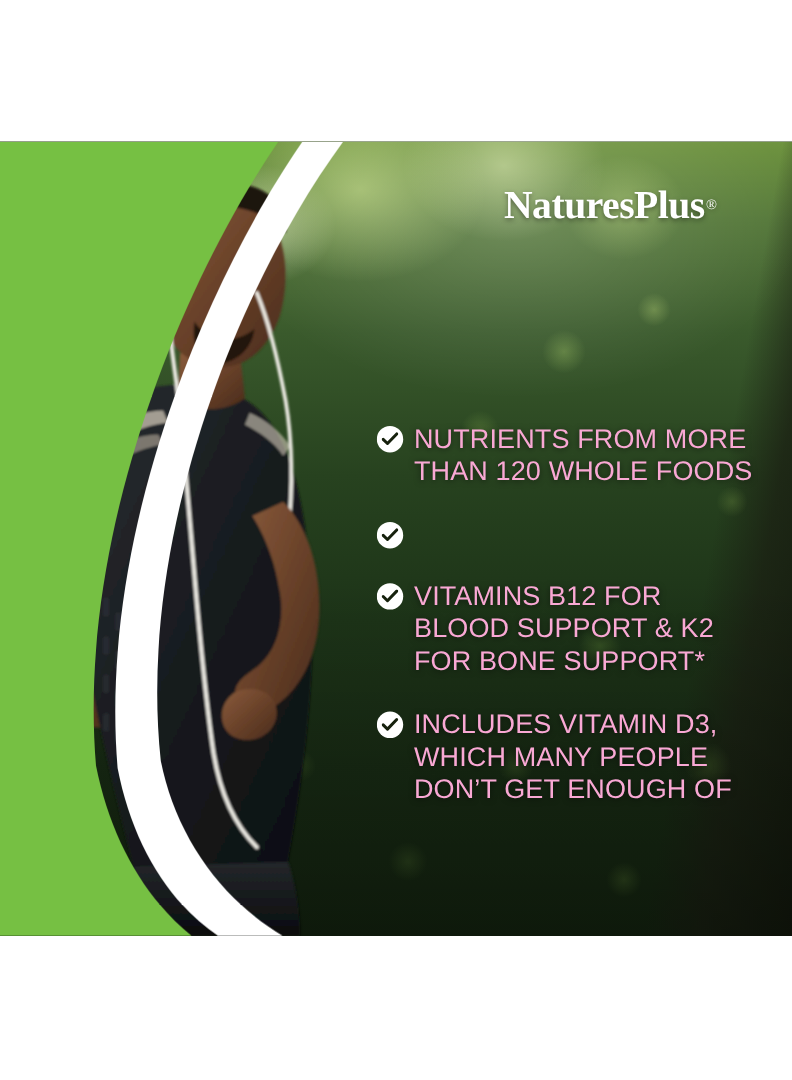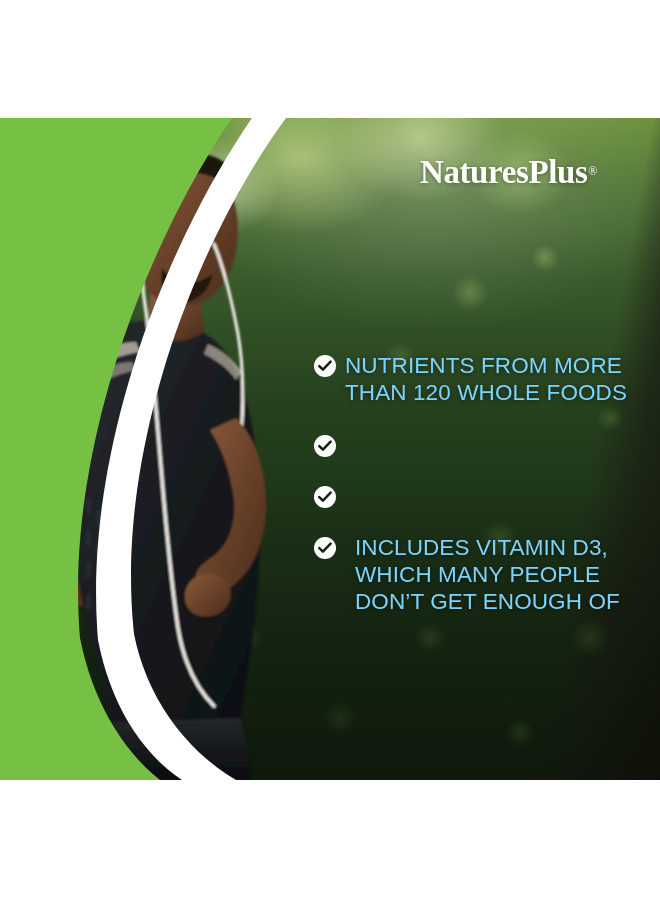--- a/index.html
+++ b/index.html
@@ -101,39 +101,39 @@
     position:absolute;
     left:314px;
     top:234px;
     width:340px;
   }
   .bullet {
     display:flex;
     align-items:flex-start;
     margin-bottom:26px;
   }
-  .bullet:last-child { margin-bottom:0;gap:10px; }
+  .bullet:last-child { margin-bottom:0; }
 
   .check {
     flex:0 0 auto;
     width:22px; height:22px;
     border-radius:50%;
     background:#ffffff;
     margin-top:3px;
     margin-right:9px;
     position:relative;
   }
   .check svg { position:absolute; left:4px; top:5px; }
 
   .bullet-text {
     font-family:"Liberation Sans", sans-serif;
     font-size:22.5px;
     line-height:27px;
     font-weight:400;
-    color:#7dd3fc;
+    color:#f9a8d4;
     letter-spacing:.1px;
     text-shadow:0 1px 5px rgba(0,0,0,.55);
     white-space:pre-line;
   }
 </style>
 </head>
 <body>
 
 <div id="banner">
 
@@ -252,20 +252,23 @@
           </svg>
         </span>
       </div>
 
       <div class="bullet">
         <span class="check">
           <svg width="14" height="12" viewBox="0 0 14 12" aria-hidden="true">
             <path d="M1.3 6.1 L4.9 9.6 L12.6 1.6" stroke="#16210d" stroke-width="2.5" fill="none" stroke-linecap="round" stroke-linejoin="round"></path>
           </svg>
         </span>
+        <span class="bullet-text">VITAMINS B12 FOR
+BLOOD SUPPORT &amp; K2
+FOR BONE SUPPORT*</span>
       </div>
 
       <div class="bullet">
         <span class="check">
           <svg width="14" height="12" viewBox="0 0 14 12" aria-hidden="true">
             <path d="M1.3 6.1 L4.9 9.6 L12.6 1.6" stroke="#16210d" stroke-width="2.5" fill="none" stroke-linecap="round" stroke-linejoin="round"></path>
           </svg>
         </span>
         <span class="bullet-text">INCLUDES VITAMIN D3,
 WHICH MANY PEOPLE

